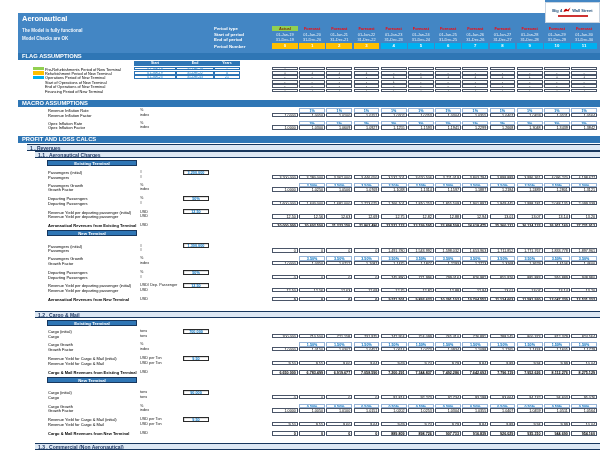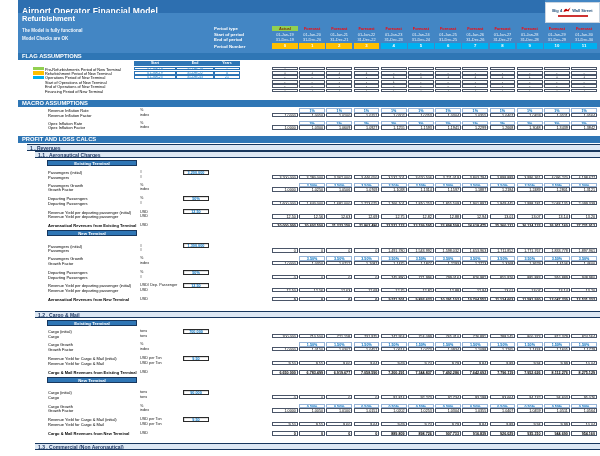--- a/index.html
+++ b/index.html
@@ -43,25 +43,22 @@
   .ph-cell{height:5.2px;font-size:3.9px;text-align:center;line-height:5.2px;white-space:nowrap;
            overflow:hidden;box-sizing:border-box;}
   .swatch{width:11px;height:3.4px;}
 </style>
 </head>
 <body>
 
 <div id="sheet">
 
   <div class="abs" id="logo-band"></div>
-  <div class="abs" id="title-bar">
-    <h1>Airport Operator Financial Model</h1>
-  </div>
   <div class="abs" id="top-band"></div>
-  <div class="abs" id="subtitle">Refurbishment</div>
+  <div class="abs" id="subtitle">Aeronautical</div>
   <div class="abs status-line" style="top:28px;">The Model is fully functional</div>
   <div class="abs status-line" style="top:36px;">Model Checks are OK</div>
 
   <div class="abs ph-label" style="top:25.5px;">Period type</div>
   <div class="abs ph-label" style="top:31.5px;">Start of period</div>
   <div class="abs ph-label" style="top:37px;">End of period</div>
   <div class="abs ph-label" style="top:43.5px;">Period Number</div>
 
   <div class="abs" id="logo-box">
     <div class="logo-row">

